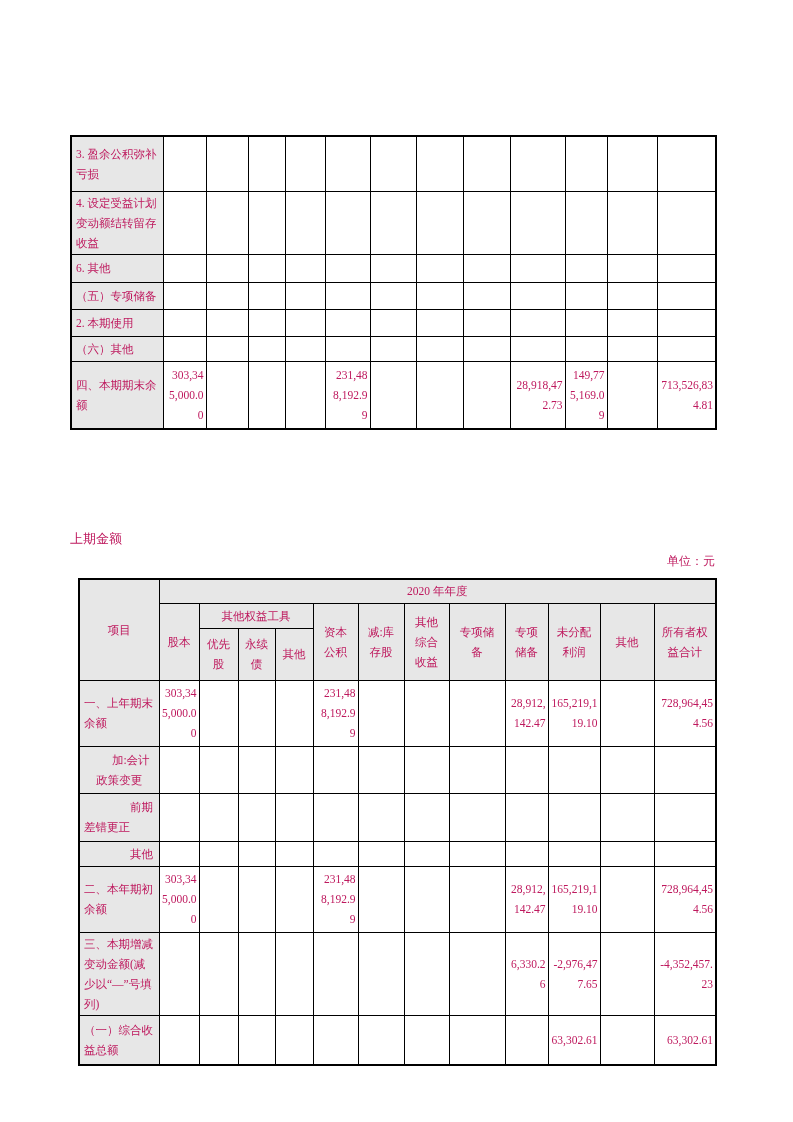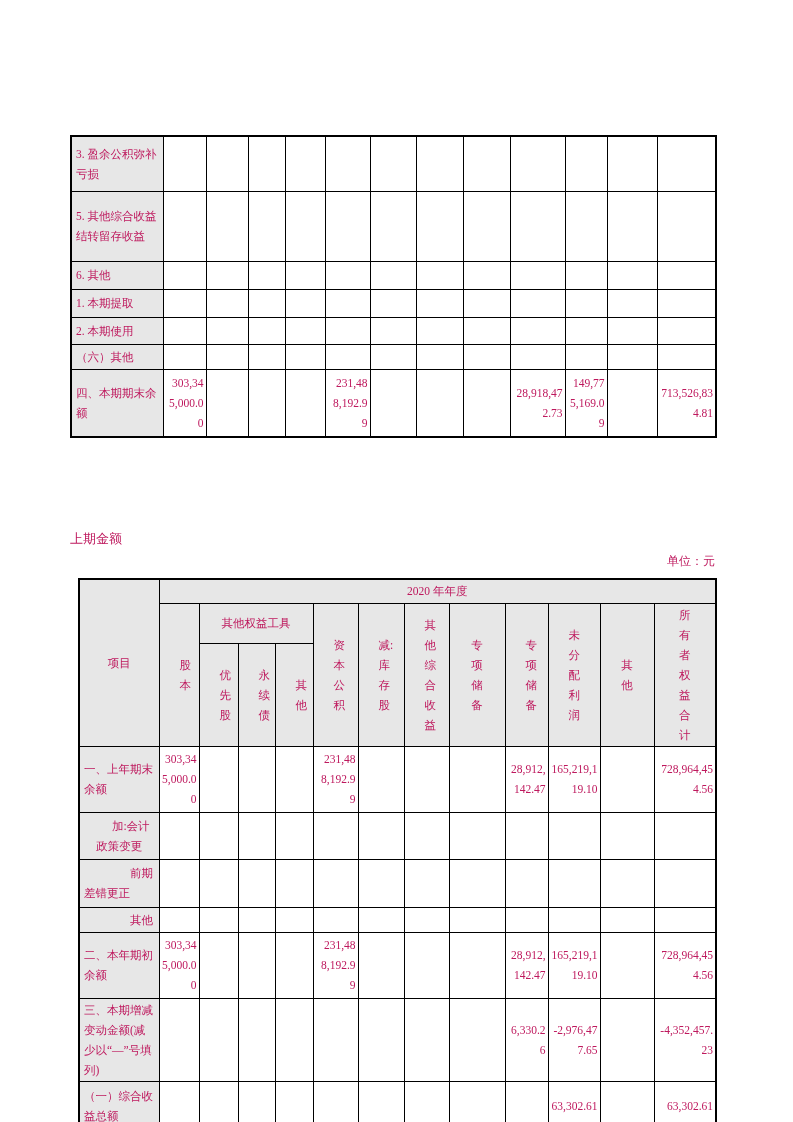--- a/index.html
+++ b/index.html
@@ -34,21 +34,21 @@
     word-break:break-all;
   }
   .grid td.num {
     text-align:right;
     word-break:break-all;
   }
   .t2 th {
     background:#e7e7e7;
     text-align:center;
     word-break:break-all;
-    padding:1px 20px;
+    padding:1px 6px;
   }
   .t1 { left:70px; top:93px;  width:645px; }
   .t2 { left:78px; top:536px; width:637px; }
   .caption {
     position:absolute;
     left:70px; top:489px;
     font-size:13px; line-height:15px;
   }
   .unit {
     position:absolute;
@@ -87,22 +87,22 @@
           <td class="num"></td>
           <td class="num"></td>
           <td class="num"></td>
           <td class="num"></td>
           <td class="num"></td>
           <td class="num"></td>
           <td class="num"></td>
           <td class="num"></td>
           <td class="num"></td>
         </tr>
-        <tr style="height: 70px;">
-          <td class="lbl">5. 其他综合收益结转留存收益</td>
+        <tr style="height: 62px;">
+          <td class="lbl">4. 设定受益计划变动额结转留存收益</td>
           <td class="num"></td>
           <td class="num"></td>
           <td class="num"></td>
           <td class="num"></td>
           <td class="num"></td>
           <td class="num"></td>
           <td class="num"></td>
           <td class="num"></td>
           <td class="num"></td>
           <td class="num"></td>
@@ -117,22 +117,22 @@
           <td class="num"></td>
           <td class="num"></td>
           <td class="num"></td>
           <td class="num"></td>
           <td class="num"></td>
           <td class="num"></td>
           <td class="num"></td>
           <td class="num"></td>
           <td class="num"></td>
         </tr>
-        <tr style="height: 28px;">
-          <td class="lbl">1. 本期提取</td>
+        <tr style="height: 27px;">
+          <td class="lbl">（五）专项储备</td>
           <td class="num"></td>
           <td class="num"></td>
           <td class="num"></td>
           <td class="num"></td>
           <td class="num"></td>
           <td class="num"></td>
           <td class="num"></td>
           <td class="num"></td>
           <td class="num"></td>
           <td class="num"></td>

